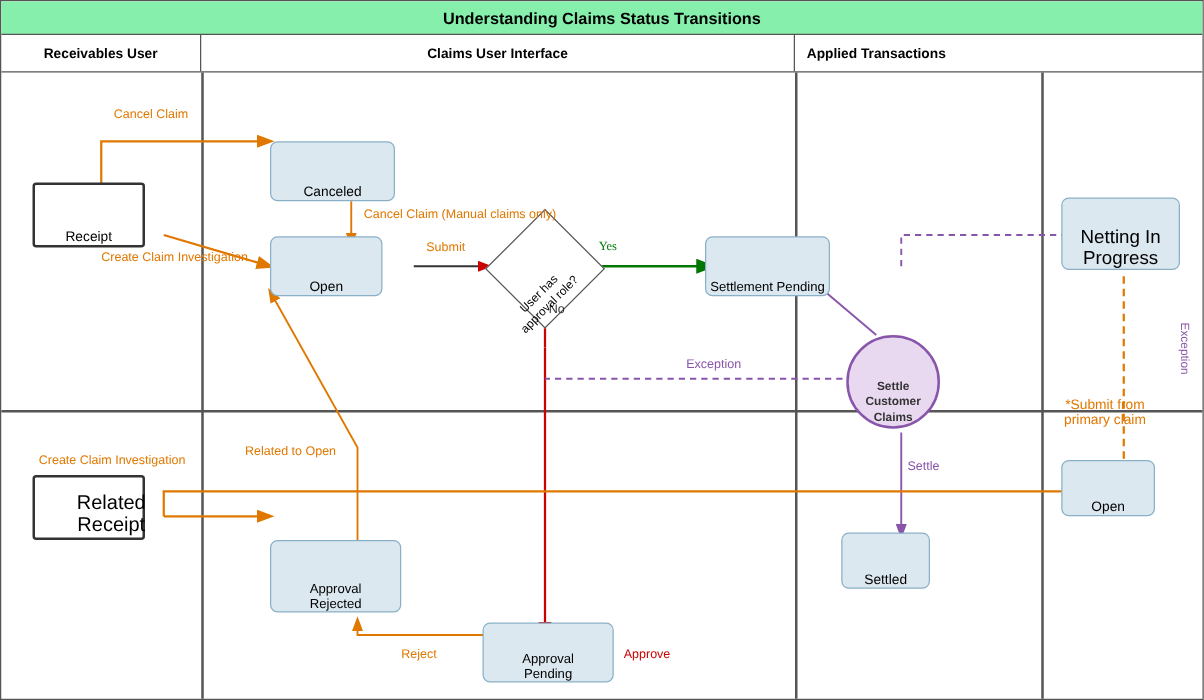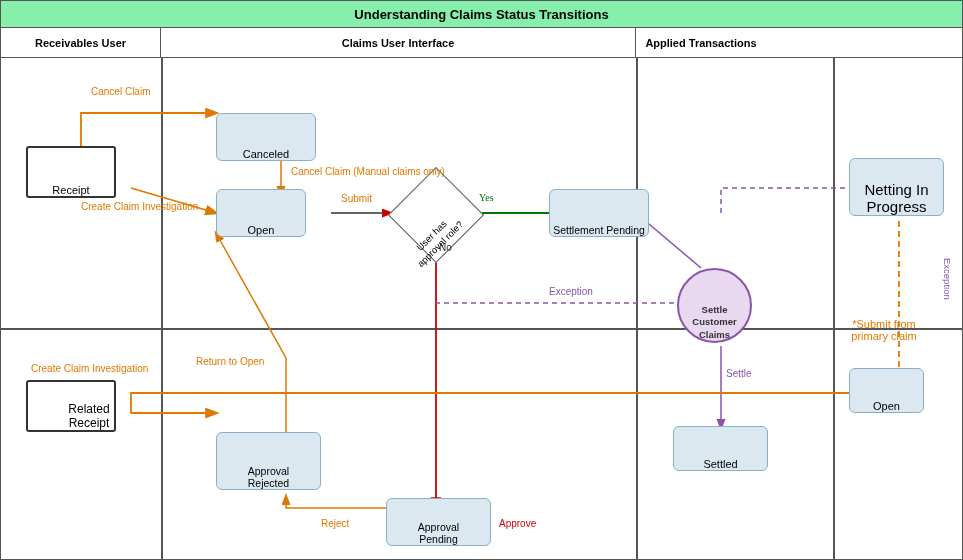--- a/index.html
+++ b/index.html
@@ -224,57 +224,57 @@
 
       <path d="M395,450 L285,450 L285,438" stroke="#e07800" stroke-width="1.5" fill="none" marker-end="url(#arr-orange2)"></path>
 
     </svg>
 
     <div class="node node-box-white" style="left:25px;top:88px;width:90px;height:52px;">
       <span>Receipt</span>
     </div>
 
     <div class="node node-box-white" style="left:25px;top:322px;width:90px;height:52px;">
-      <span style="font-size:12px;margin-left:36px;">Related
+      <span style="font-size:16px;margin-left:36px;">Related
 Receipt</span>
     </div>
 
     <div class="node node-rect" style="left:215px;top:55px;width:100px;height:48px;">
       <span>Canceled</span>
     </div>
 
     <div class="node node-rect" style="left:215px;top:131px;width:90px;height:48px;">
       <span>Open</span>
     </div>
 
     <div class="node" style="left:398px;top:120px;width:74px;height:74px;">
       <div class="node-diamond" style="width:68px;height:68px;position:absolute;top:3px;left:3px;"></div>
       <div class="node-diamond-text" style="position:relative;z-index:1;font-size:9.5px;line-height:1.25;width:62px;">User has approval role?</div>
     </div>
 
-    <div class="node node-rect" style="left:548px;top:131px;width:100px;height:48px;">
+    <div class="node node-rect" style="left:563px;top:131px;width:100px;height:48px;">
       <span style="font-size:10.5px;">Settlement Pending</span>
     </div>
 
     <div class="node node-rect" style="left:848px;top:100px;width:95px;height:58px;">
       <span style="white-space:pre-line;font-size:15px;">Netting In
 Progress</span>
     </div>
 
     <div class="node node-circle" style="left:676px;top:210px;width:75px;height:75px;">
       <span style="white-space:pre-line;font-size:9.5px;text-align:center;line-height:1.3;">Settle
 Customer
 Claims</span>
     </div>
 
     <div class="node node-rect" style="left:848px;top:310px;width:75px;height:45px;">
       <span>Open</span>
     </div>
 
-    <div class="node node-rect" style="left:672px;top:368px;width:95px;height:45px;">
+    <div class="node node-rect" style="left:672px;top:368px;width:71px;height:45px;">
       <span>Settled</span>
     </div>
 
     <div class="node node-rect" style="left:215px;top:374px;width:105px;height:58px;">
       <span style="white-space:pre-line;font-size:10.5px;">Approval
 Rejected</span>
     </div>
 
     <div class="node node-rect" style="left:385px;top:440px;width:105px;height:48px;">
       <span style="white-space:pre-line;font-size:10.5px;">Approval
@@ -290,21 +290,21 @@
     <div class="arrow-label" style="left:340px;top:135px;">Submit</div>
 
     <div class="arrow-label arrow-label-green" style="left:478px;top:134px;font-family:Liberation Serif, serif;">Yes</div>
 
     <div class="arrow-label" style="left:438px;top:184px;color:#333;">No</div>
 
     <div class="arrow-label arrow-label-purple" style="left:548px;top:228px;">Exception</div>
 
     <div class="arrow-label arrow-label-purple" style="left:725px;top:310px;">Settle</div>
 
-    <div class="arrow-label" style="left:195px;top:298px;">Return to Open</div>
+    <div class="arrow-label" style="left:195px;top:298px;">Related to Open</div>
 
     <div class="arrow-label" style="left:30px;top:305px;">Create Claim Investigation</div>
 
     <div class="arrow-label" style="left:320px;top:460px;">Reject</div>
 
     <div class="arrow-label arrow-label-red" style="left:498px;top:460px;">Approve</div>
 
     <div class="arrow-label arrow-label-orange" style="left:838px;top:260px;color:#e07800;font-size:11px;text-align:center;width:90px;white-space:pre-line;">*Submit from
 primary claim</div>
 

